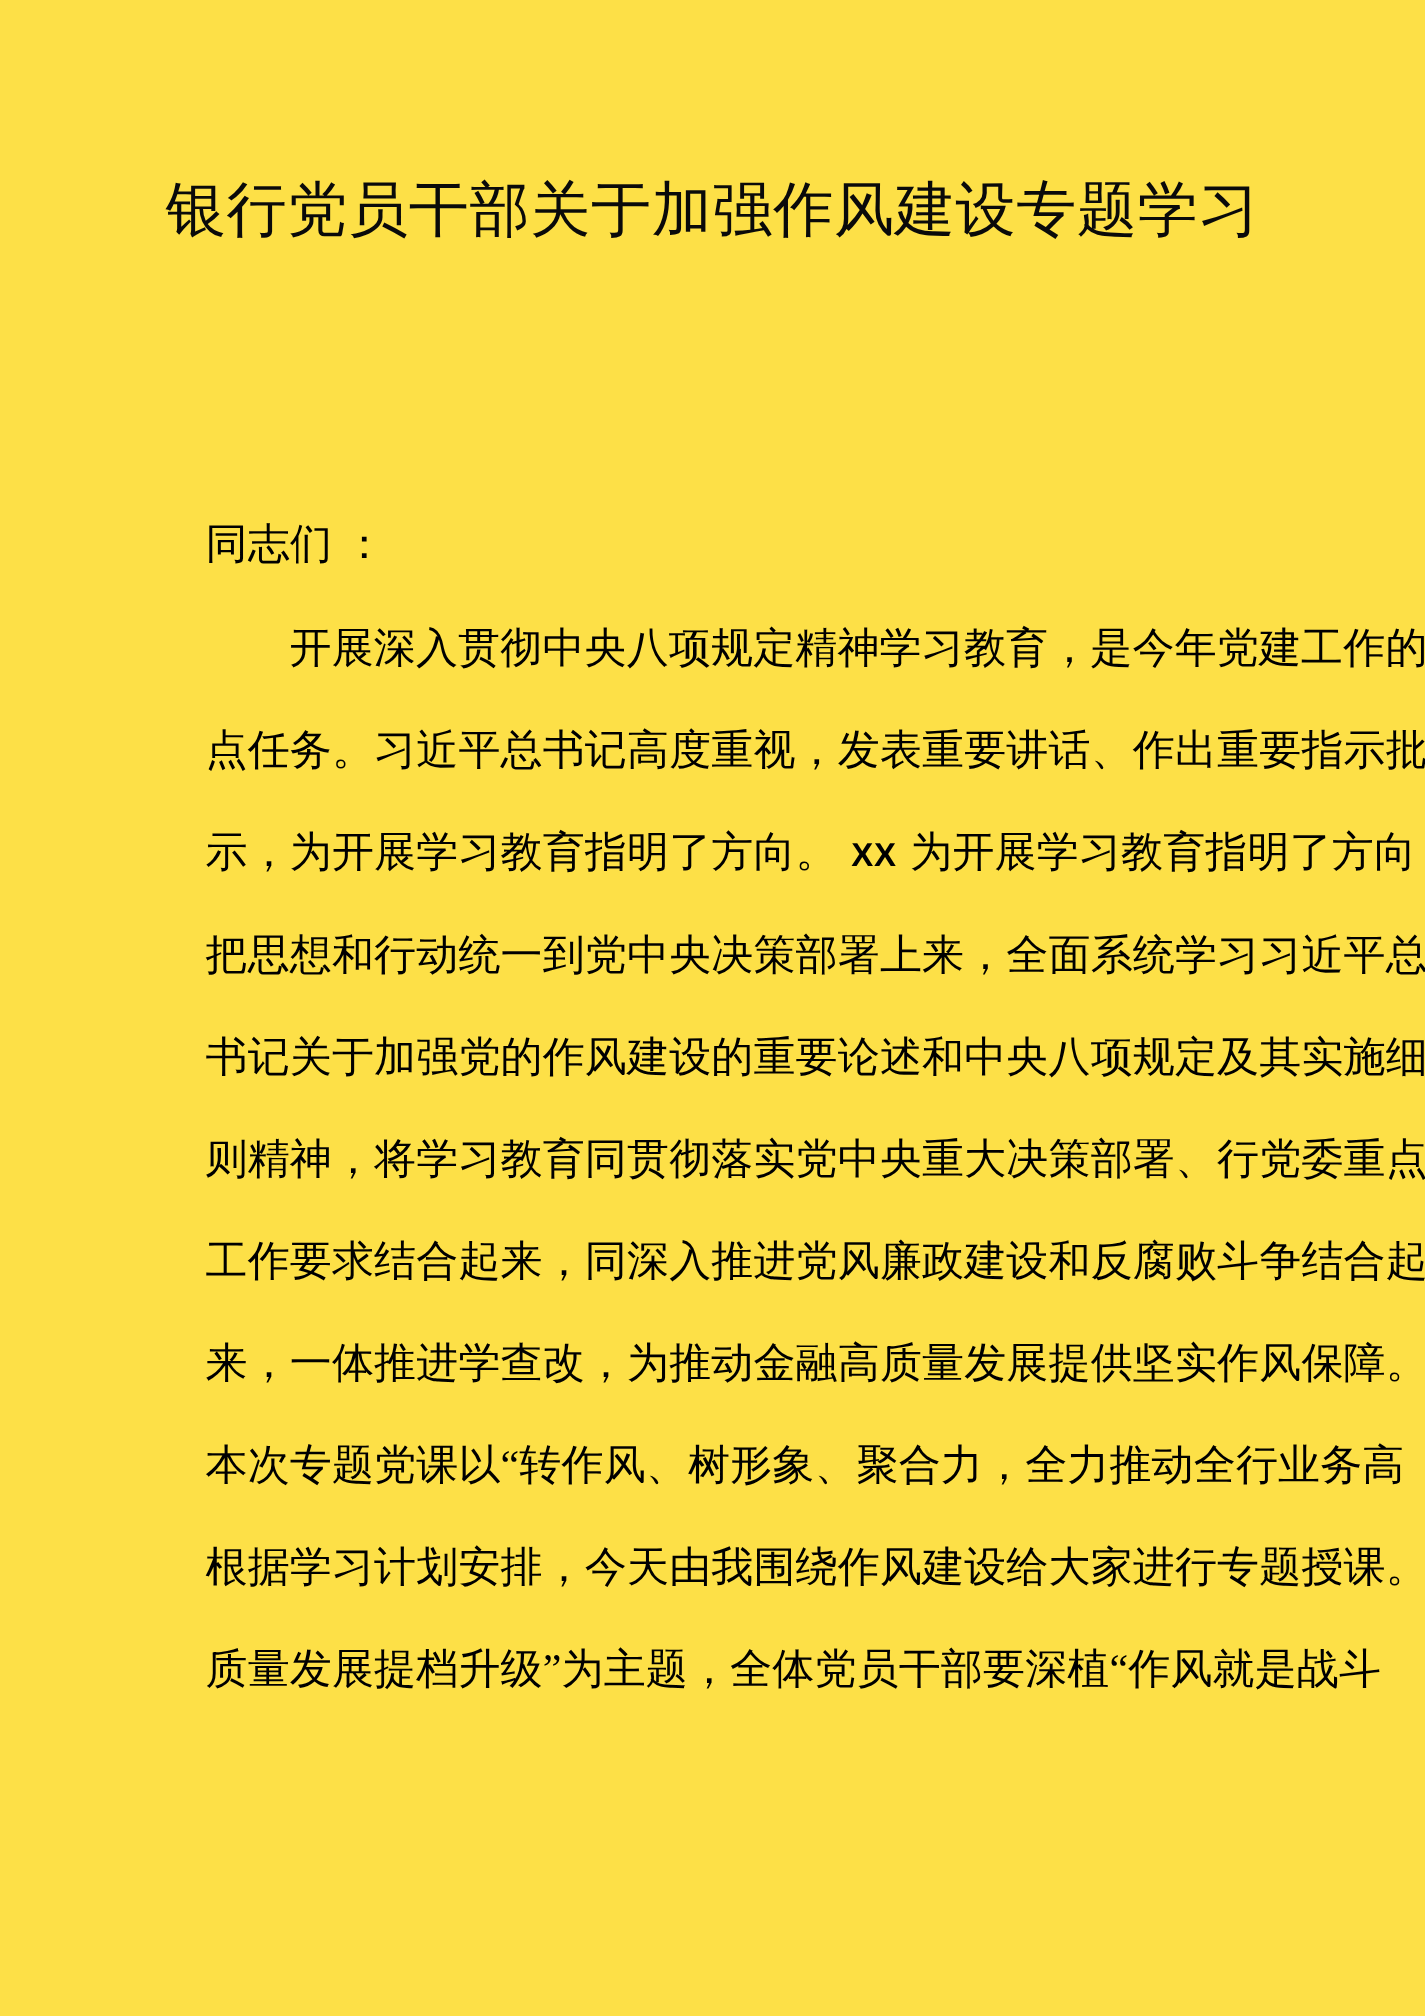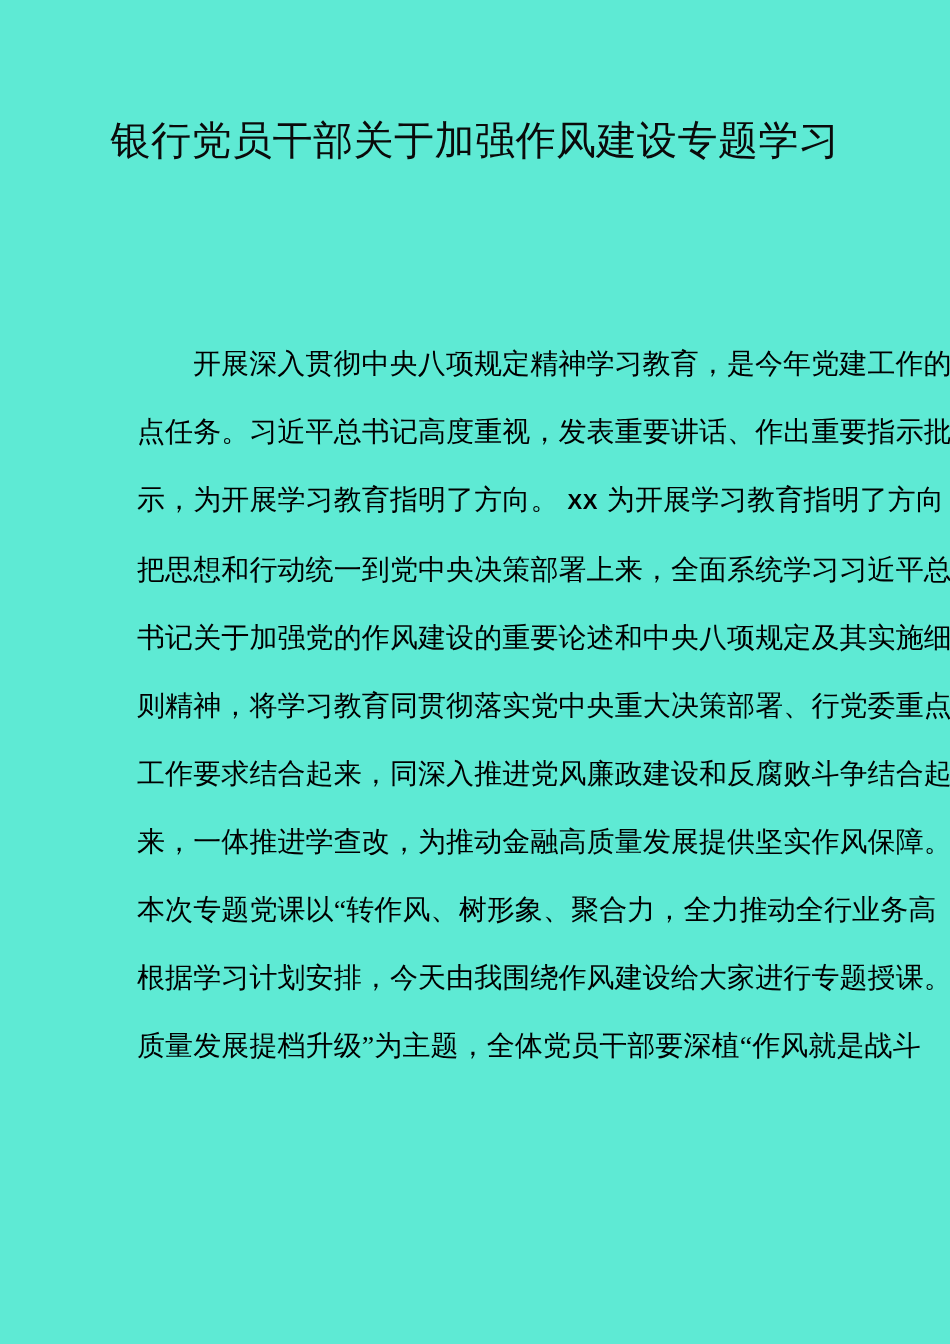--- a/index.html
+++ b/index.html
@@ -15,21 +15,21 @@
     font-family: "Liberation Serif", "DejaVu Serif", serif;
     color: #000000;
     -webkit-font-smoothing: antialiased;
   }
 
   .page {
     width: 950px;
     height: 1344px;
     box-sizing: border-box;
     padding: 0;
-    background: #5eead4;
+    background: #fde047;
     position: relative;
   }
 
   
   .doc-title {
     margin: 0;
     padding: 0;
     position: absolute;
     left: 0;
     right: 0;
@@ -100,20 +100,21 @@
 <body>
 
 <div class="page">
 
   <h1 class="doc-title">
     <span class="title-line">银行党员干部关于加强作风建设专题学习</span>
   </h1>
 
   <div class="body-block">
 
+    <p class="salutation">同志们 ：</p>
 
     <div class="para">
 
       <span class="ln"><span class="lead-indent"></span><span>开展深入贯彻中央八项规定精神学习教育，是今年党建工作的重</span></span>
 
       <span class="ln"><span>点任务。习近平总书记高度重视，发表重要讲话、作出重要指示批</span></span>
 
       <span class="ln"><span>示，为开展学习教育指明了方向。</span><span class="spacer-gap"></span><span class="xx-token">XX</span><span class="spacer-gap"></span><span>为开展学习教育指明了方向</span></span>
 
       <span class="ln"><span>把思想和行动统一到党中央决策部署上来，全面系统学习习近平总</span></span>

